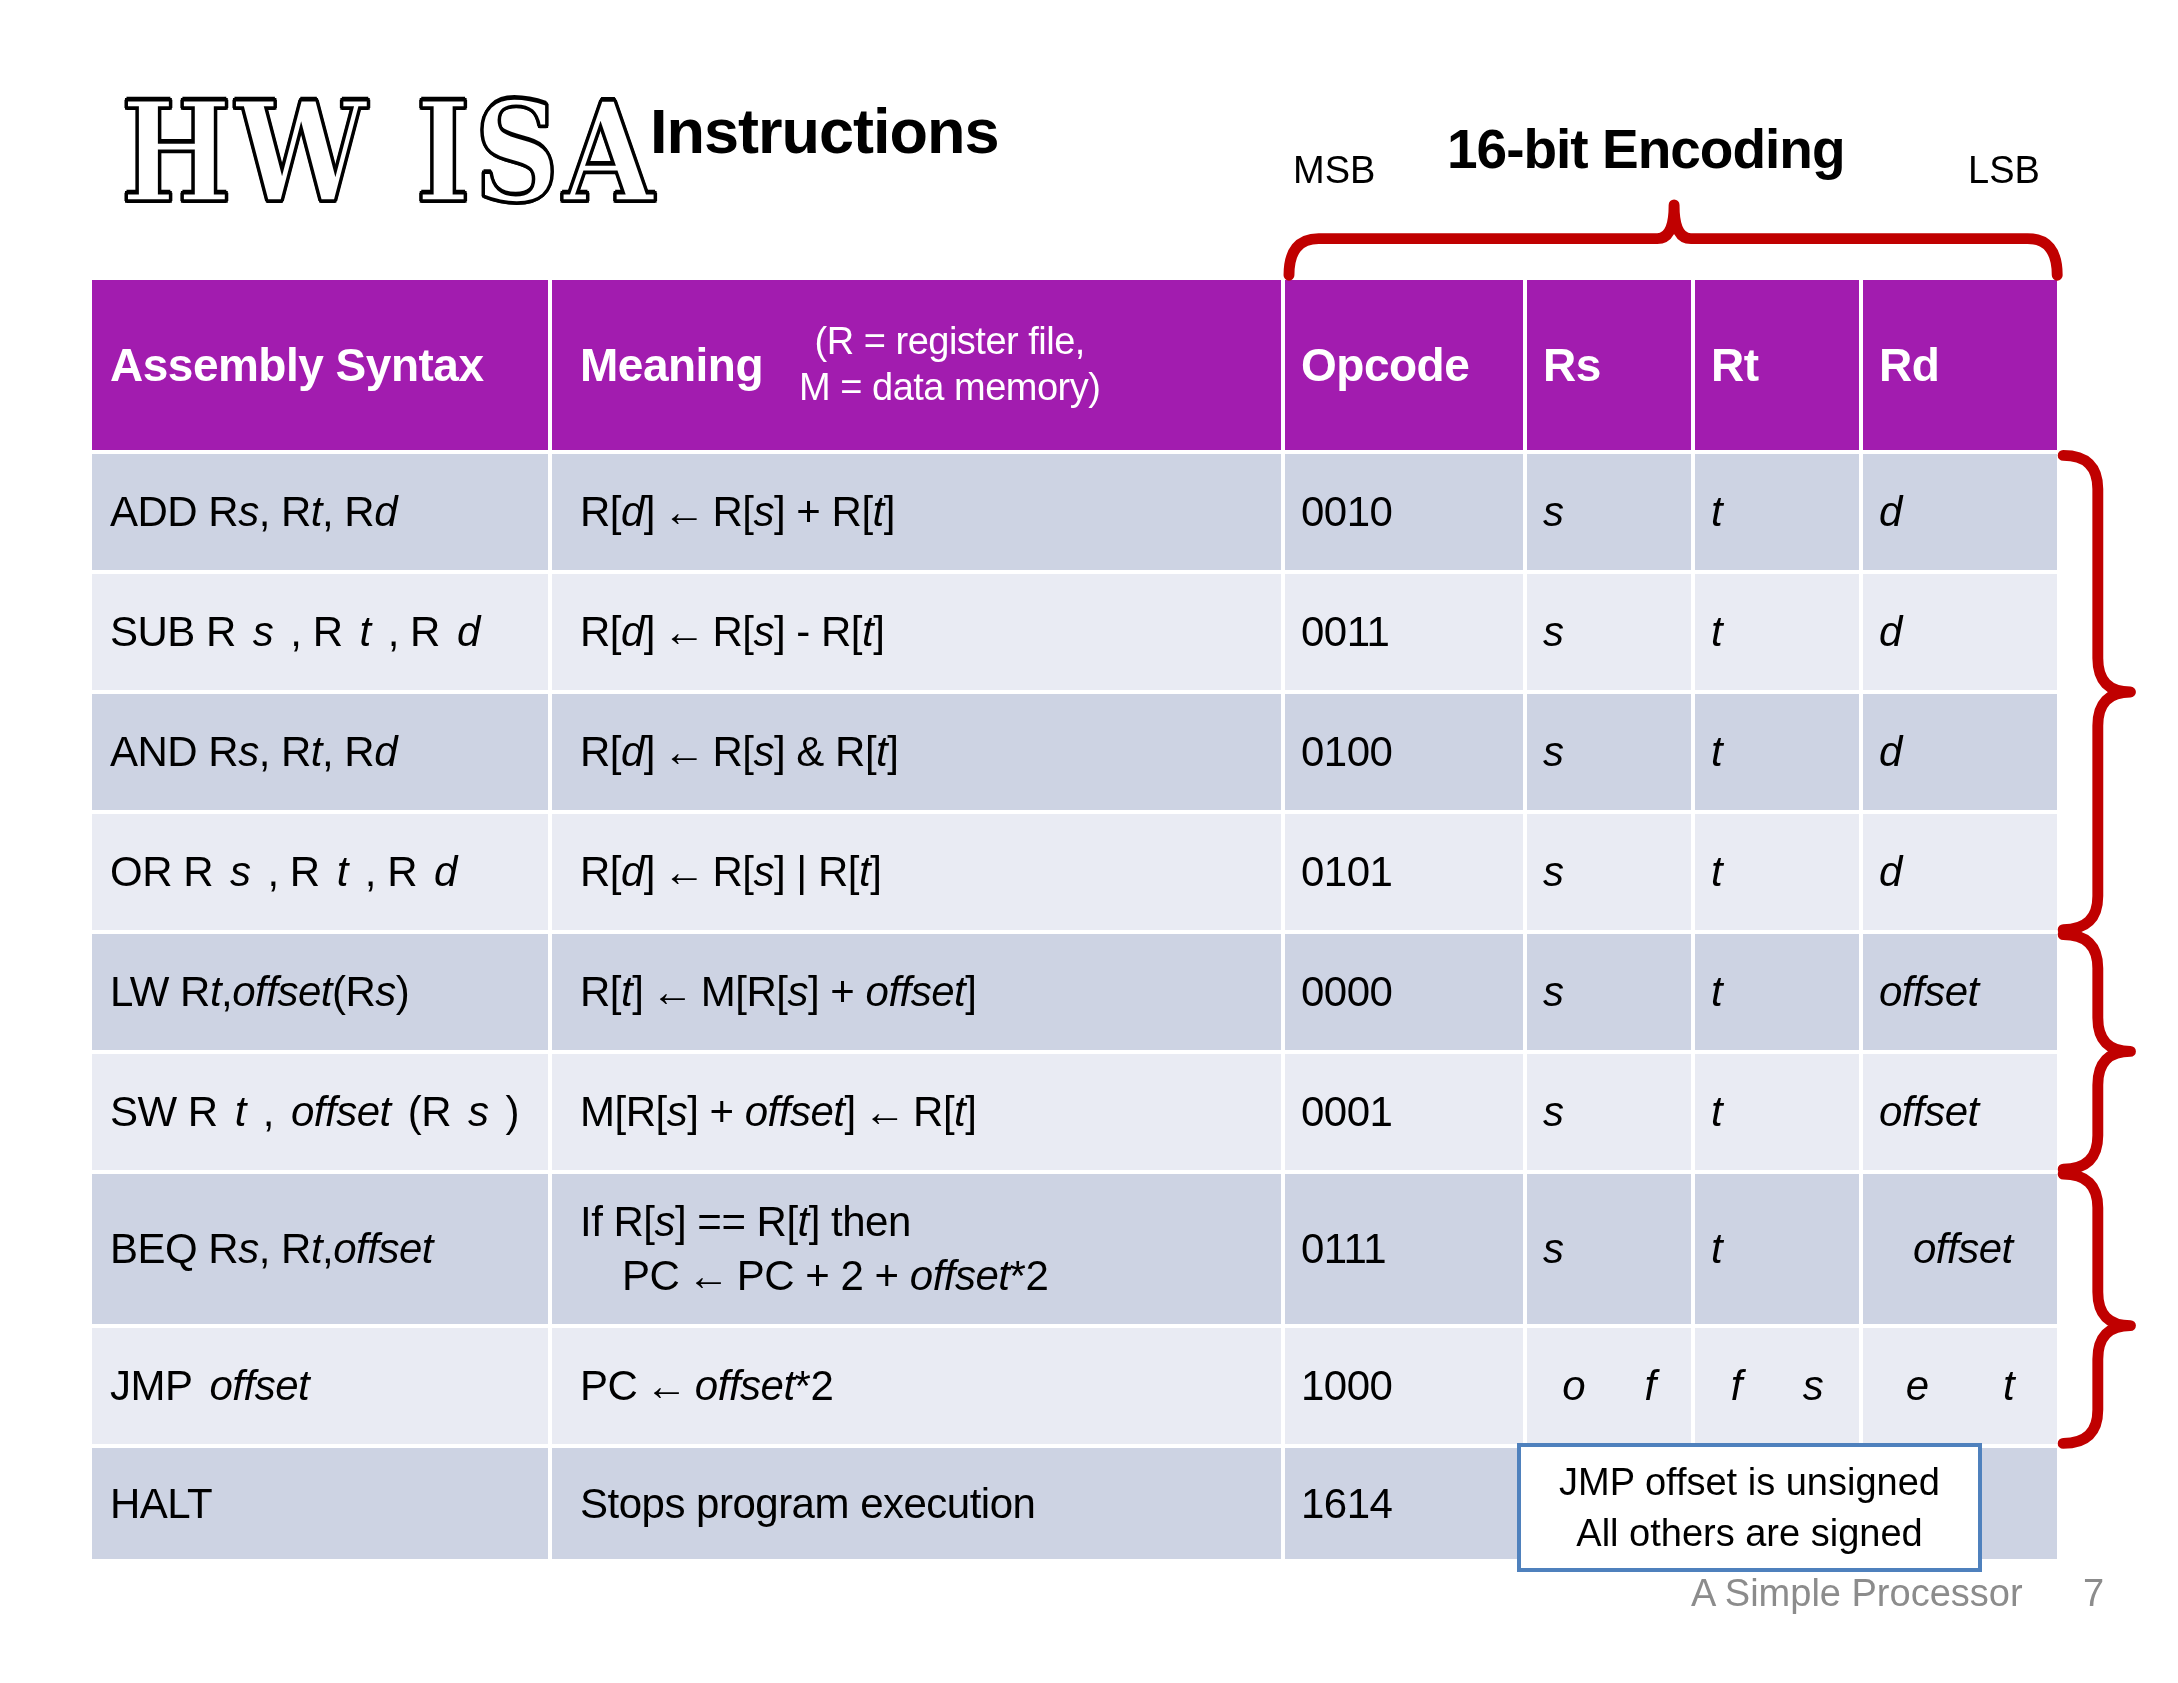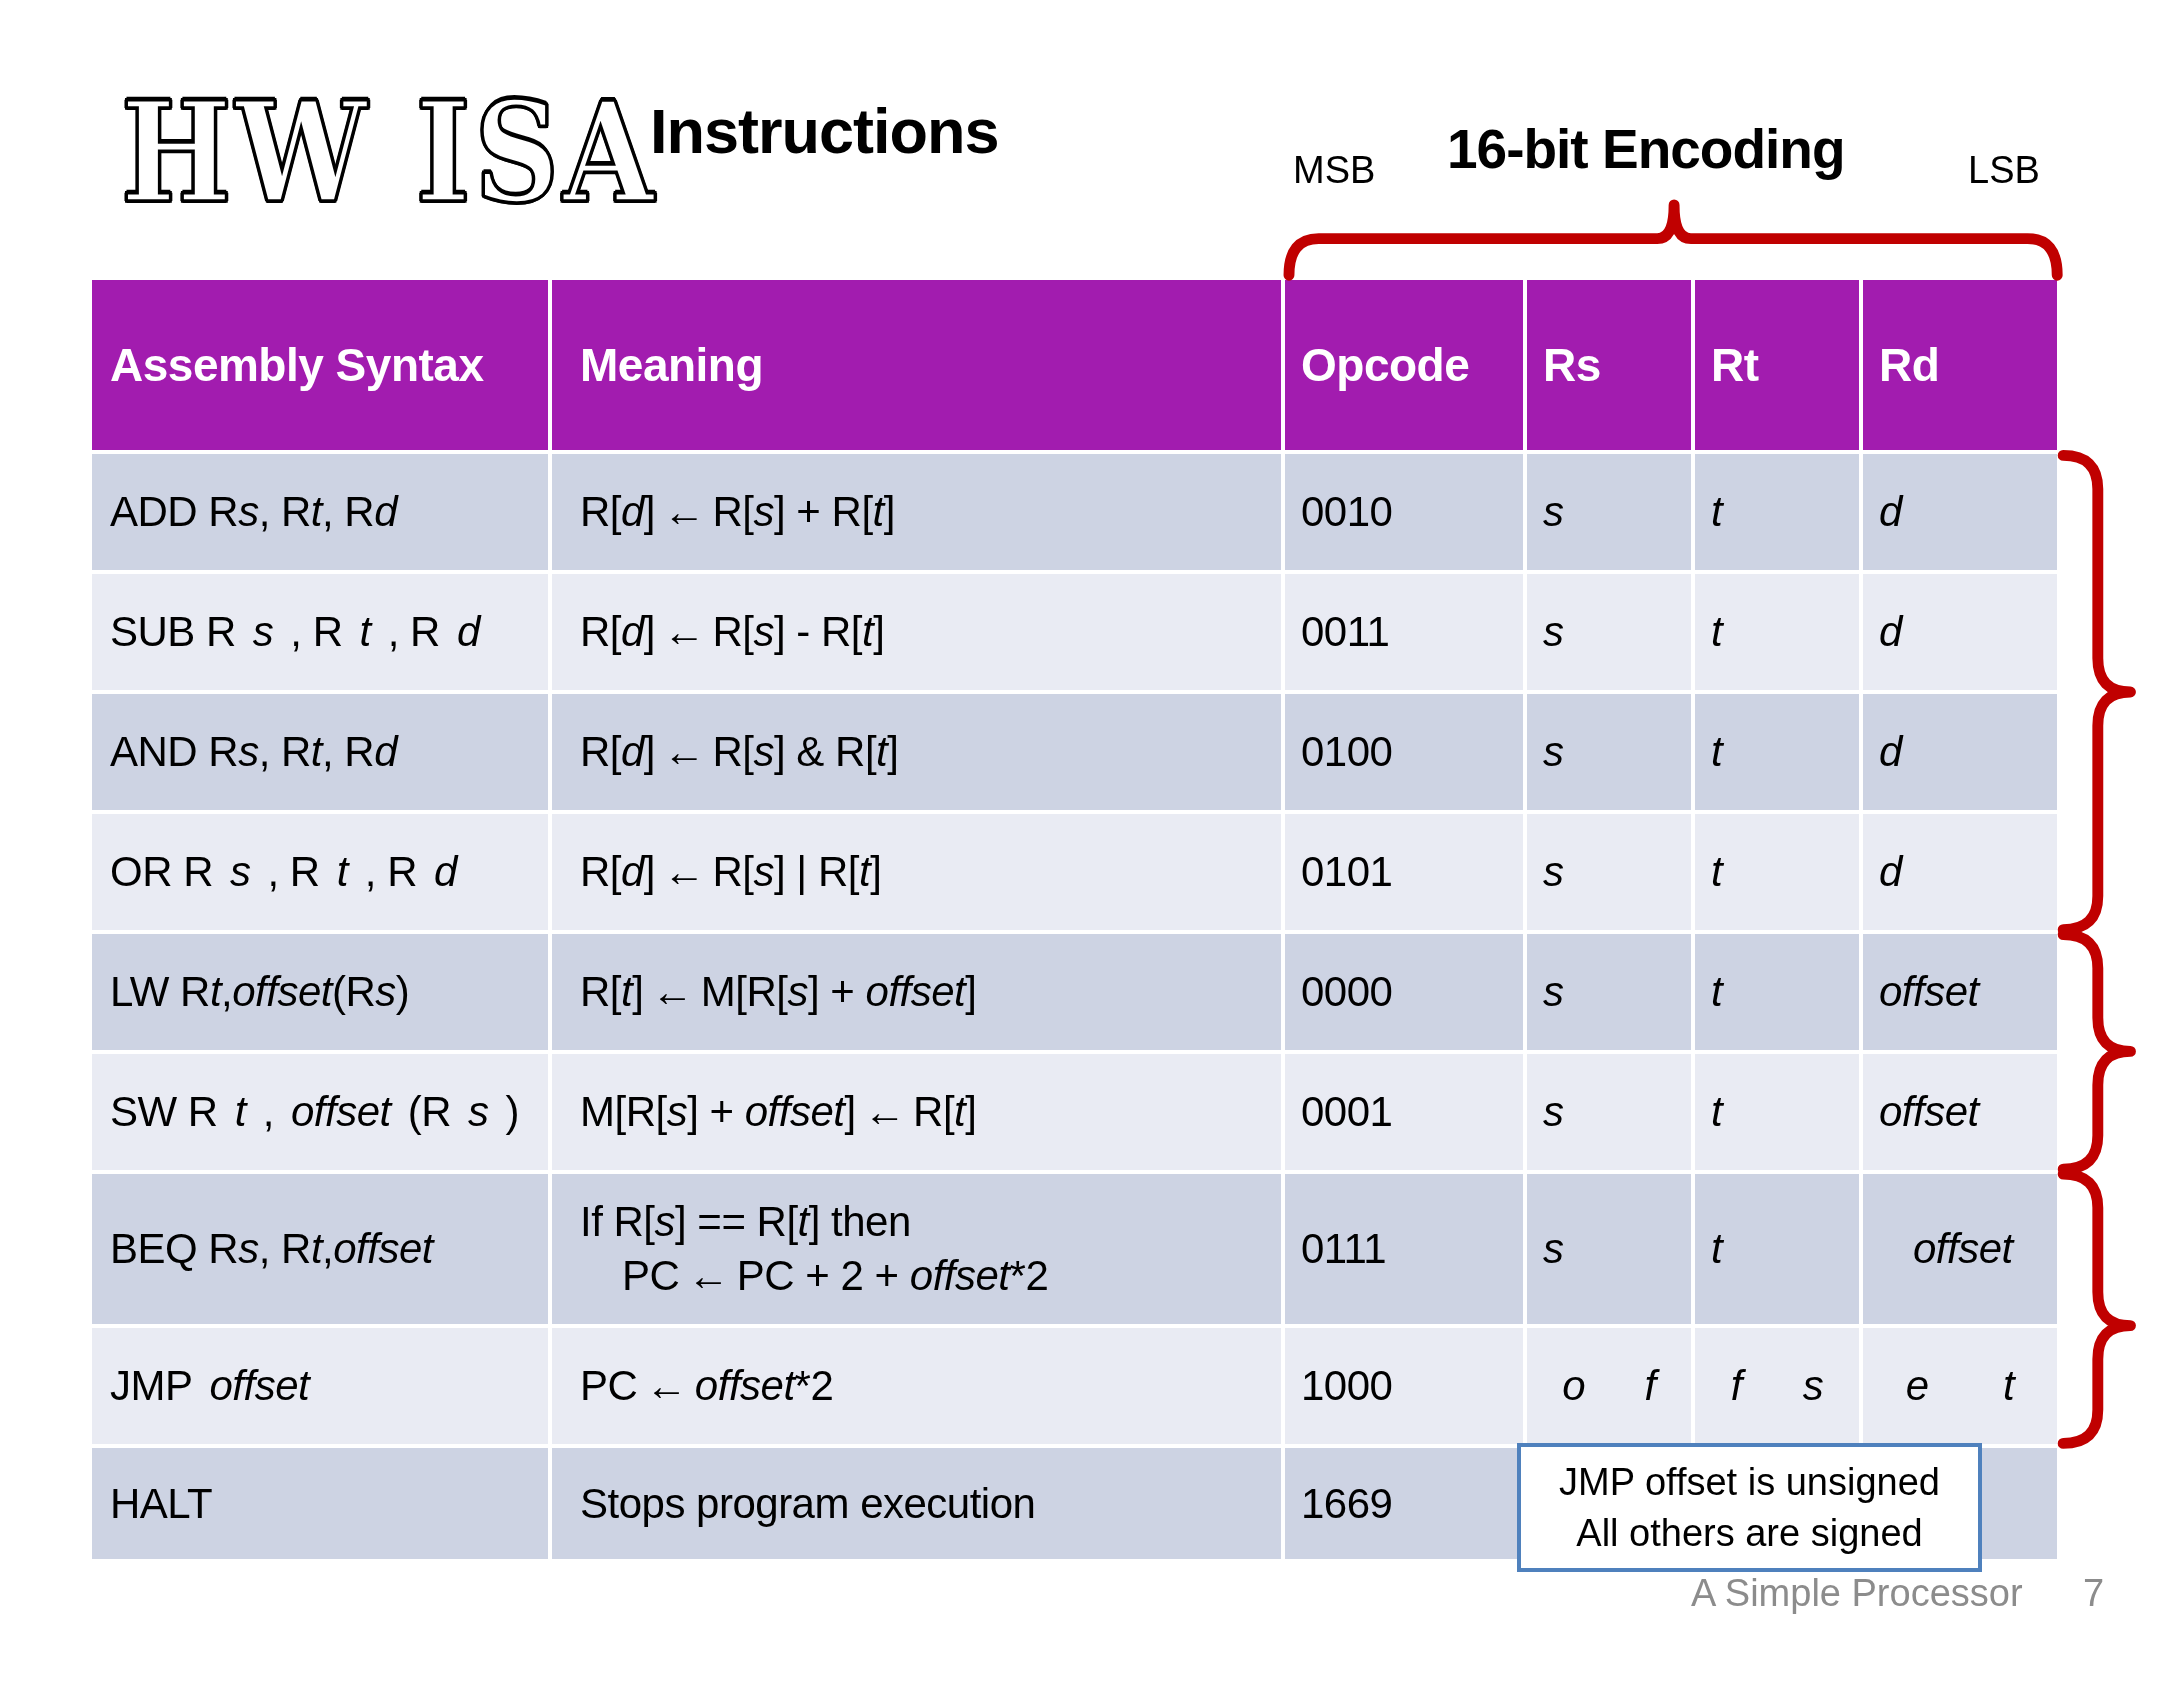--- a/index.html
+++ b/index.html
@@ -73,20 +73,24 @@
 <div class="logo">HW ISA</div>
 <div class="title">Instructions</div>
 <div class="msb">MSB</div>
 <div class="enc-label">16-bit Encoding</div>
 <div class="lsb">LSB</div>
 
 <div class="tbl" id="tbl">
   <div class="cell head col-asm">Assembly Syntax</div>
   <div class="cell head col-meaning">
     <span>Meaning</span>
+    <span class="mnote">
+      <div>(R = register file,</div>
+      <div>M = data memory)</div>
+    </span>
   </div>
   <div class="cell head col-opcode">Opcode</div>
   <div class="cell head col-rs">Rs</div>
   <div class="cell head col-rt">Rt</div>
   <div class="cell head col-rd">Rd</div>
 <div class="cell shade-dark col-asm row-ADD">
       <span>ADD R</span>
       <span class="it">s</span>
       <span>, R</span>
       <span class="it">t</span>
@@ -289,21 +293,21 @@
     </div>
     <div class="cell shade-dark col-asm row-HALT">
       <span>HALT</span>
     </div>
     <div class="cell shade-dark col-meaning row-HALT">
       <div class="mwrap">
         <div class="ml"><span>Stops program execution</span></div>
       </div>
     </div>
     <div class="cell shade-dark col-opcode row-HALT">
-      <span>1669</span>
+      <span>1614</span>
     </div>
     <div class="cell shade-dark col-rs row-HALT"></div>
     <div class="cell shade-dark col-rt row-HALT"></div>
     <div class="cell shade-dark col-rd row-HALT"></div>
   </div>
 
 <svg class="braces" viewBox="0 0 2200 1700">
   <path d="M 1302 278 Q 1302 241 1332 241 L 1674 241 Q 1691 241 1691 207 Q 1691 241 1708 241 L 2048 241 Q 2078 241 2078 278"></path>
   <path d="M 2084 460 Q 2119 460 2119 494 L 2119 665 Q 2119 699 2152 699 Q 2119 699 2119 733 L 2119 905 Q 2119 939 2084 939"></path>
   <path d="M 2084 944 Q 2119 944 2119 978 L 2119 1028 Q 2119 1062 2152 1062 Q 2119 1062 2119 1096 L 2119 1147 Q 2119 1181 2084 1181"></path>

